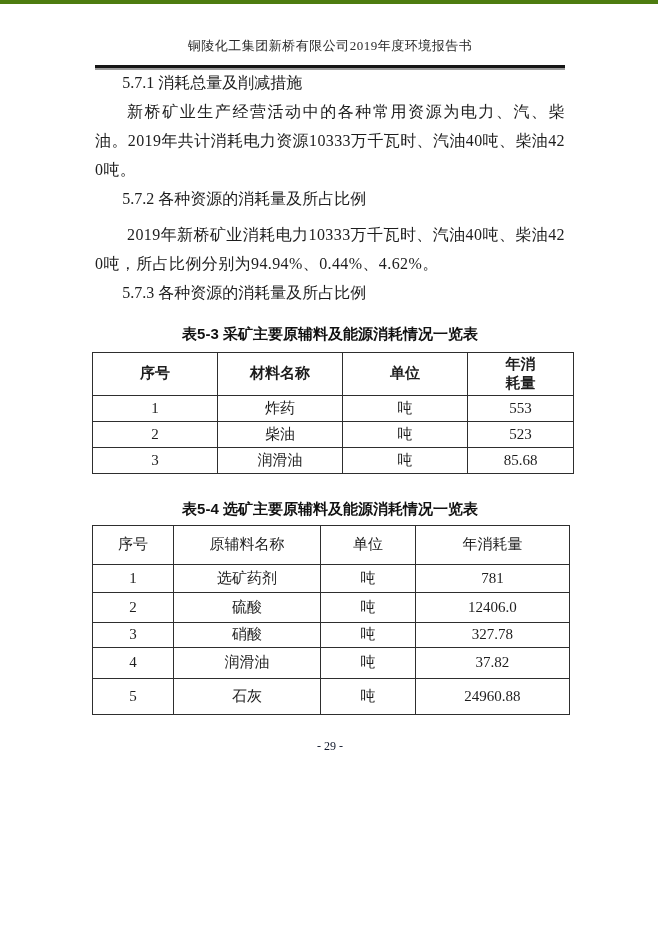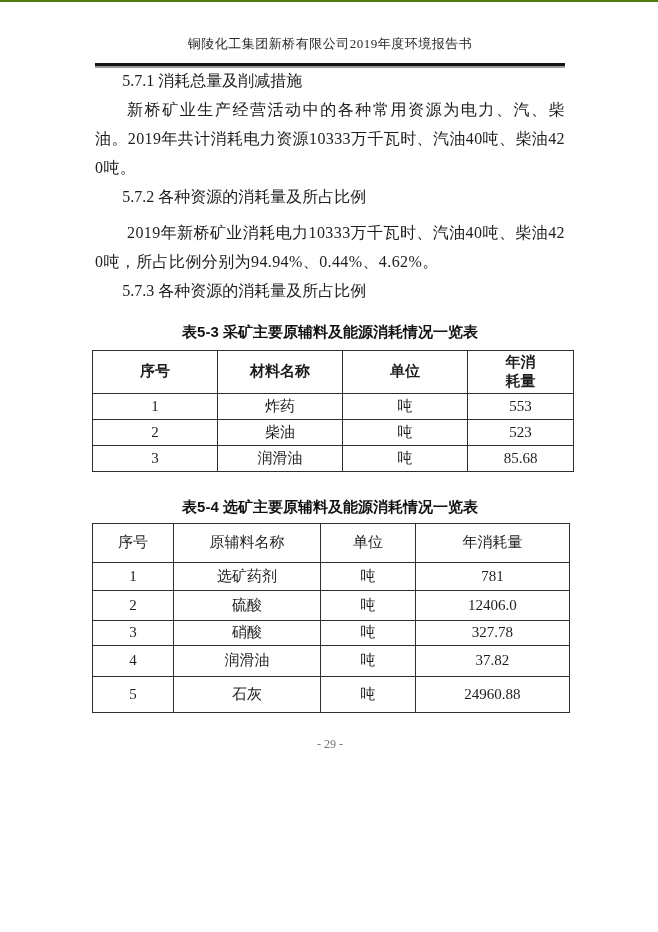--- a/index.html
+++ b/index.html
@@ -7,21 +7,21 @@
     position: relative;
     width: 658px;
     height: 932px;
     margin: 0 auto;
     background: #ffffff;
     overflow: hidden;
     font-family: "Liberation Serif", "DejaVu Serif", serif;
     color: #1d1d1d;
     box-sizing: border-box;
     padding: 0 93px 0 95px;
-    border-top: 2px solid #4d7c0f;
+    border-top: 4px solid #4d7c0f;
   }
   .doc-header {
     margin-top: 34px;
     text-align: center;
     font-size: 13px;
     line-height: 16px;
     color: #2a2a2a;
     letter-spacing: 0.5px;
   }
   .header-rule {
@@ -99,21 +99,21 @@
   .tbl-54 th:nth-child(4){ width: 32.3%; }
   .tbl-54 tbody tr:nth-child(2) td { height: 30px; }
   .tbl-54 tbody tr:nth-child(3) td { height: 25px; }
   .tbl-54 tbody tr:nth-child(4) td { height: 31px; }
   .tbl-54 tbody tr:nth-child(5) td { height: 36px; }
   .page-footer {
     margin-top: 24px;
     text-align: center;
     font-size: 12px;
     line-height: 14px;
-    color: #737373;
+    color: #0f172a;
   }
 </style>
 </head>
 <body>
 
 <div class="page">
 
   <div class="doc-header">铜陵化工集团新桥有限公司2019年度环境报告书</div>
 
   <div class="header-rule"></div>

